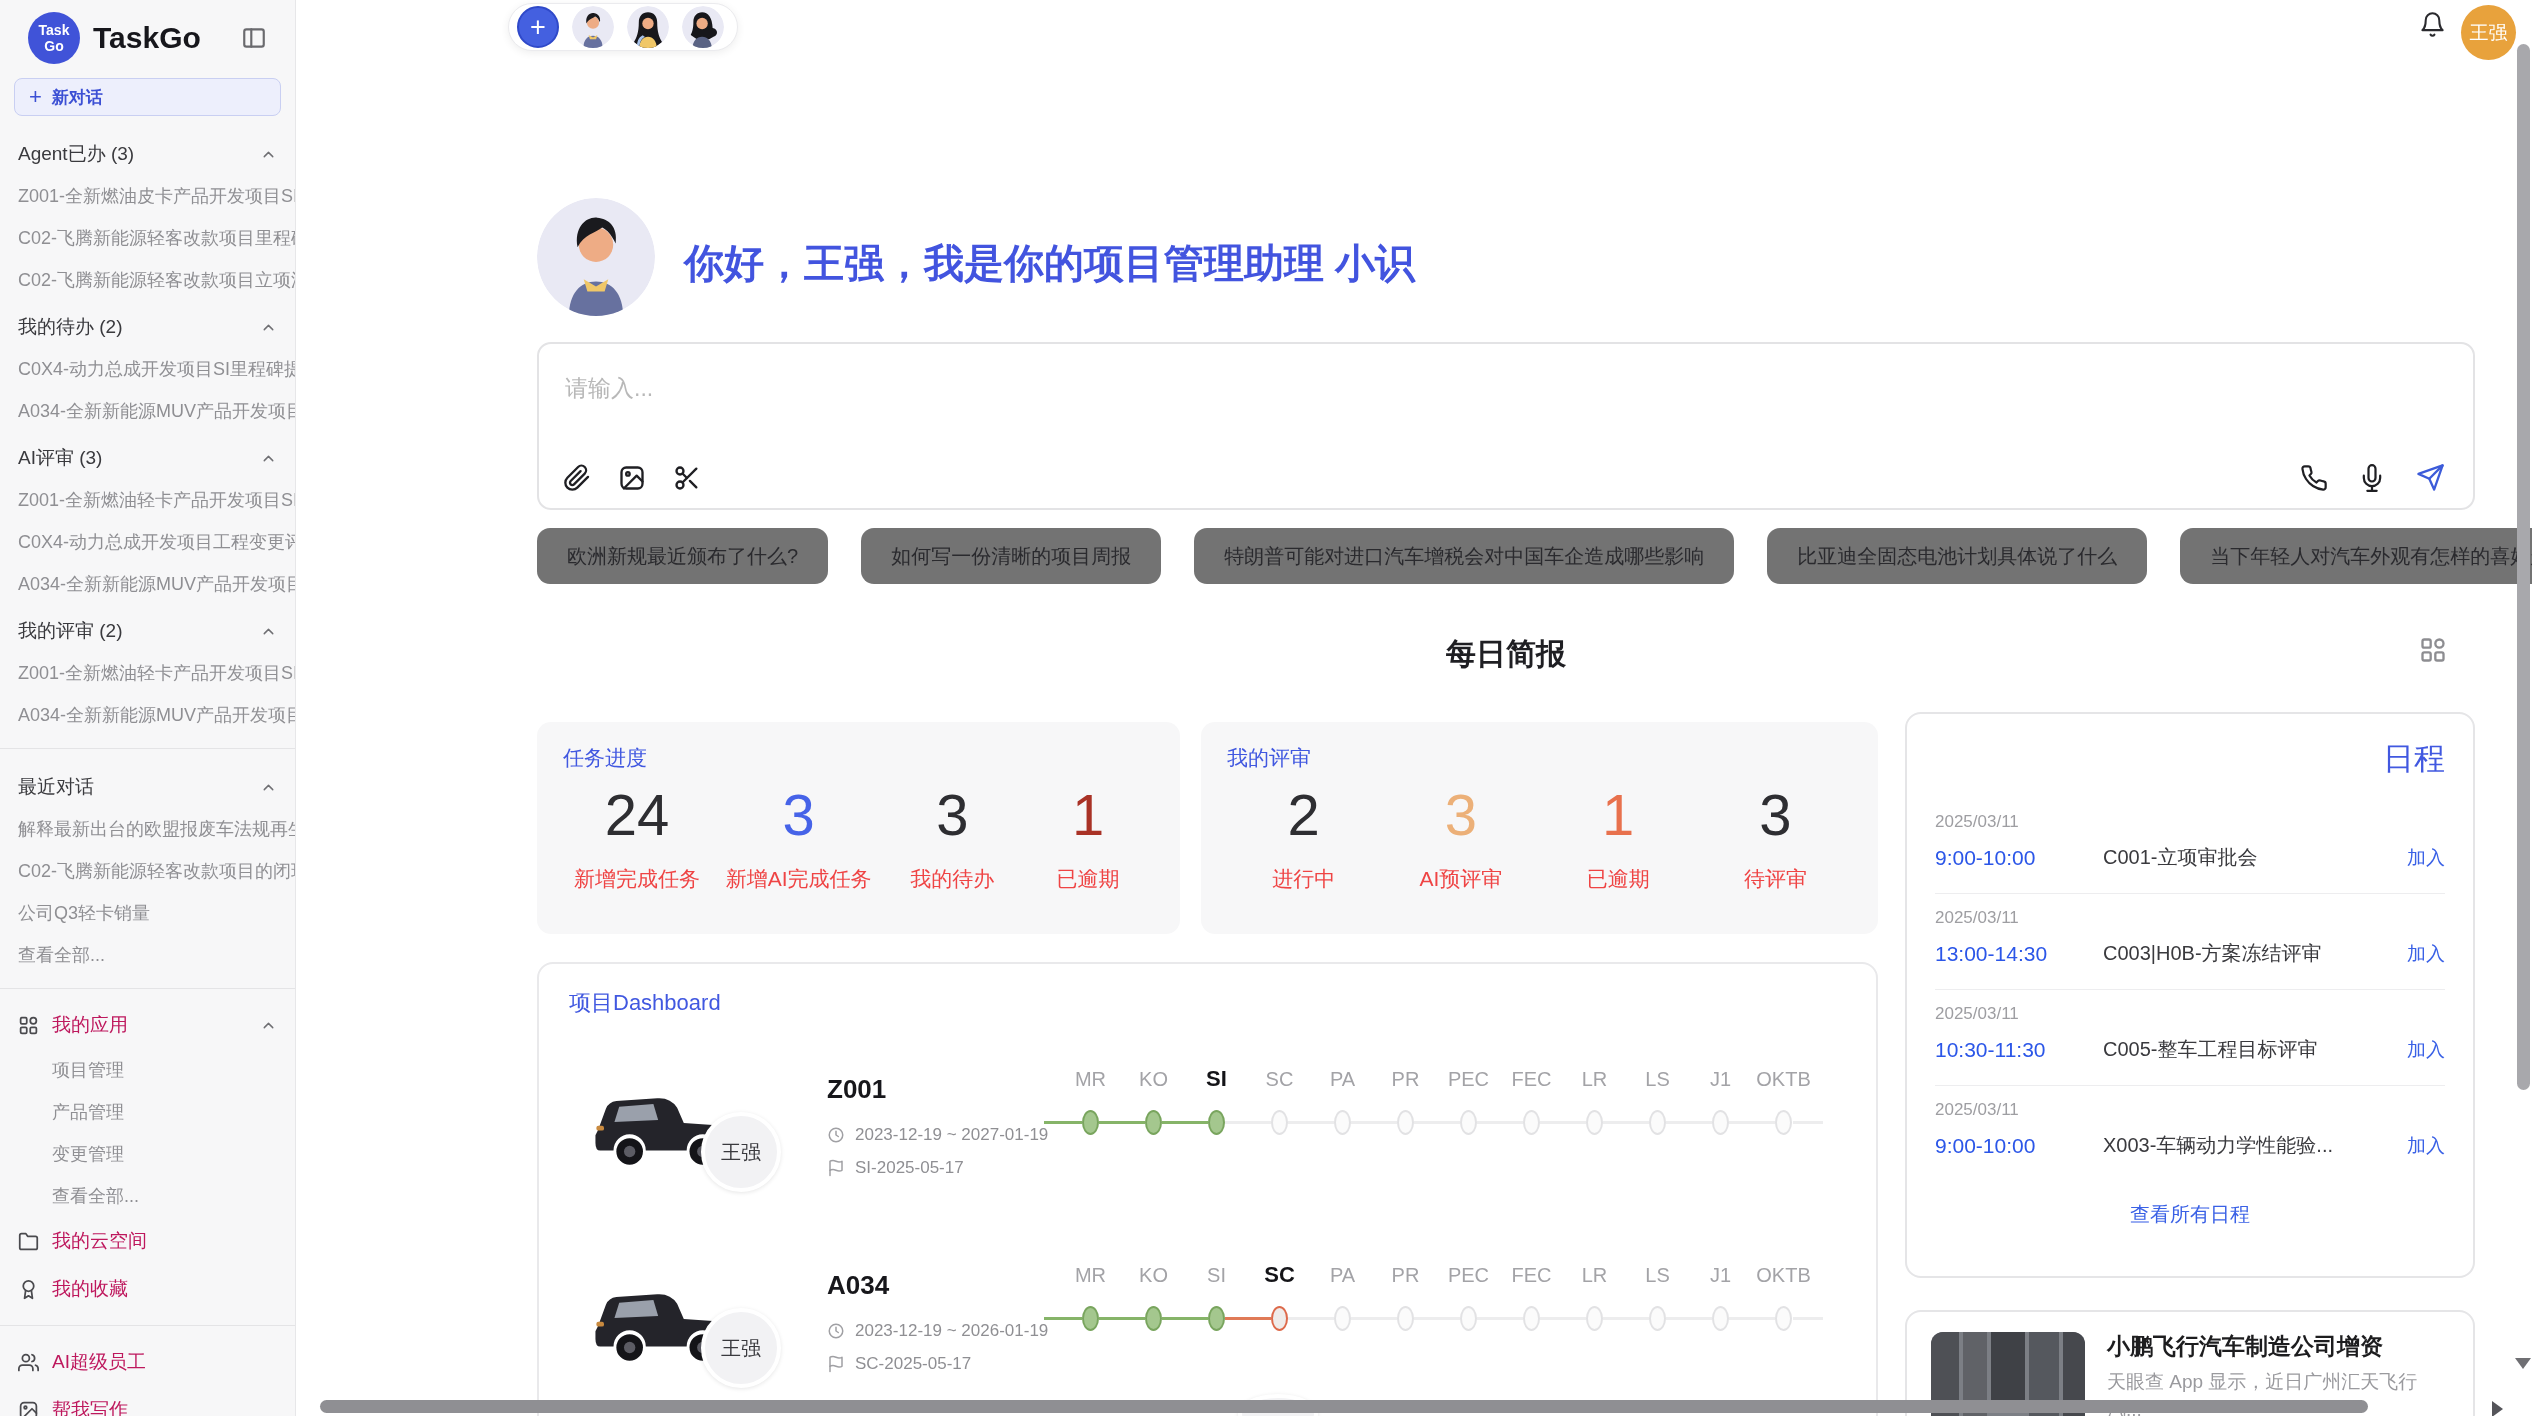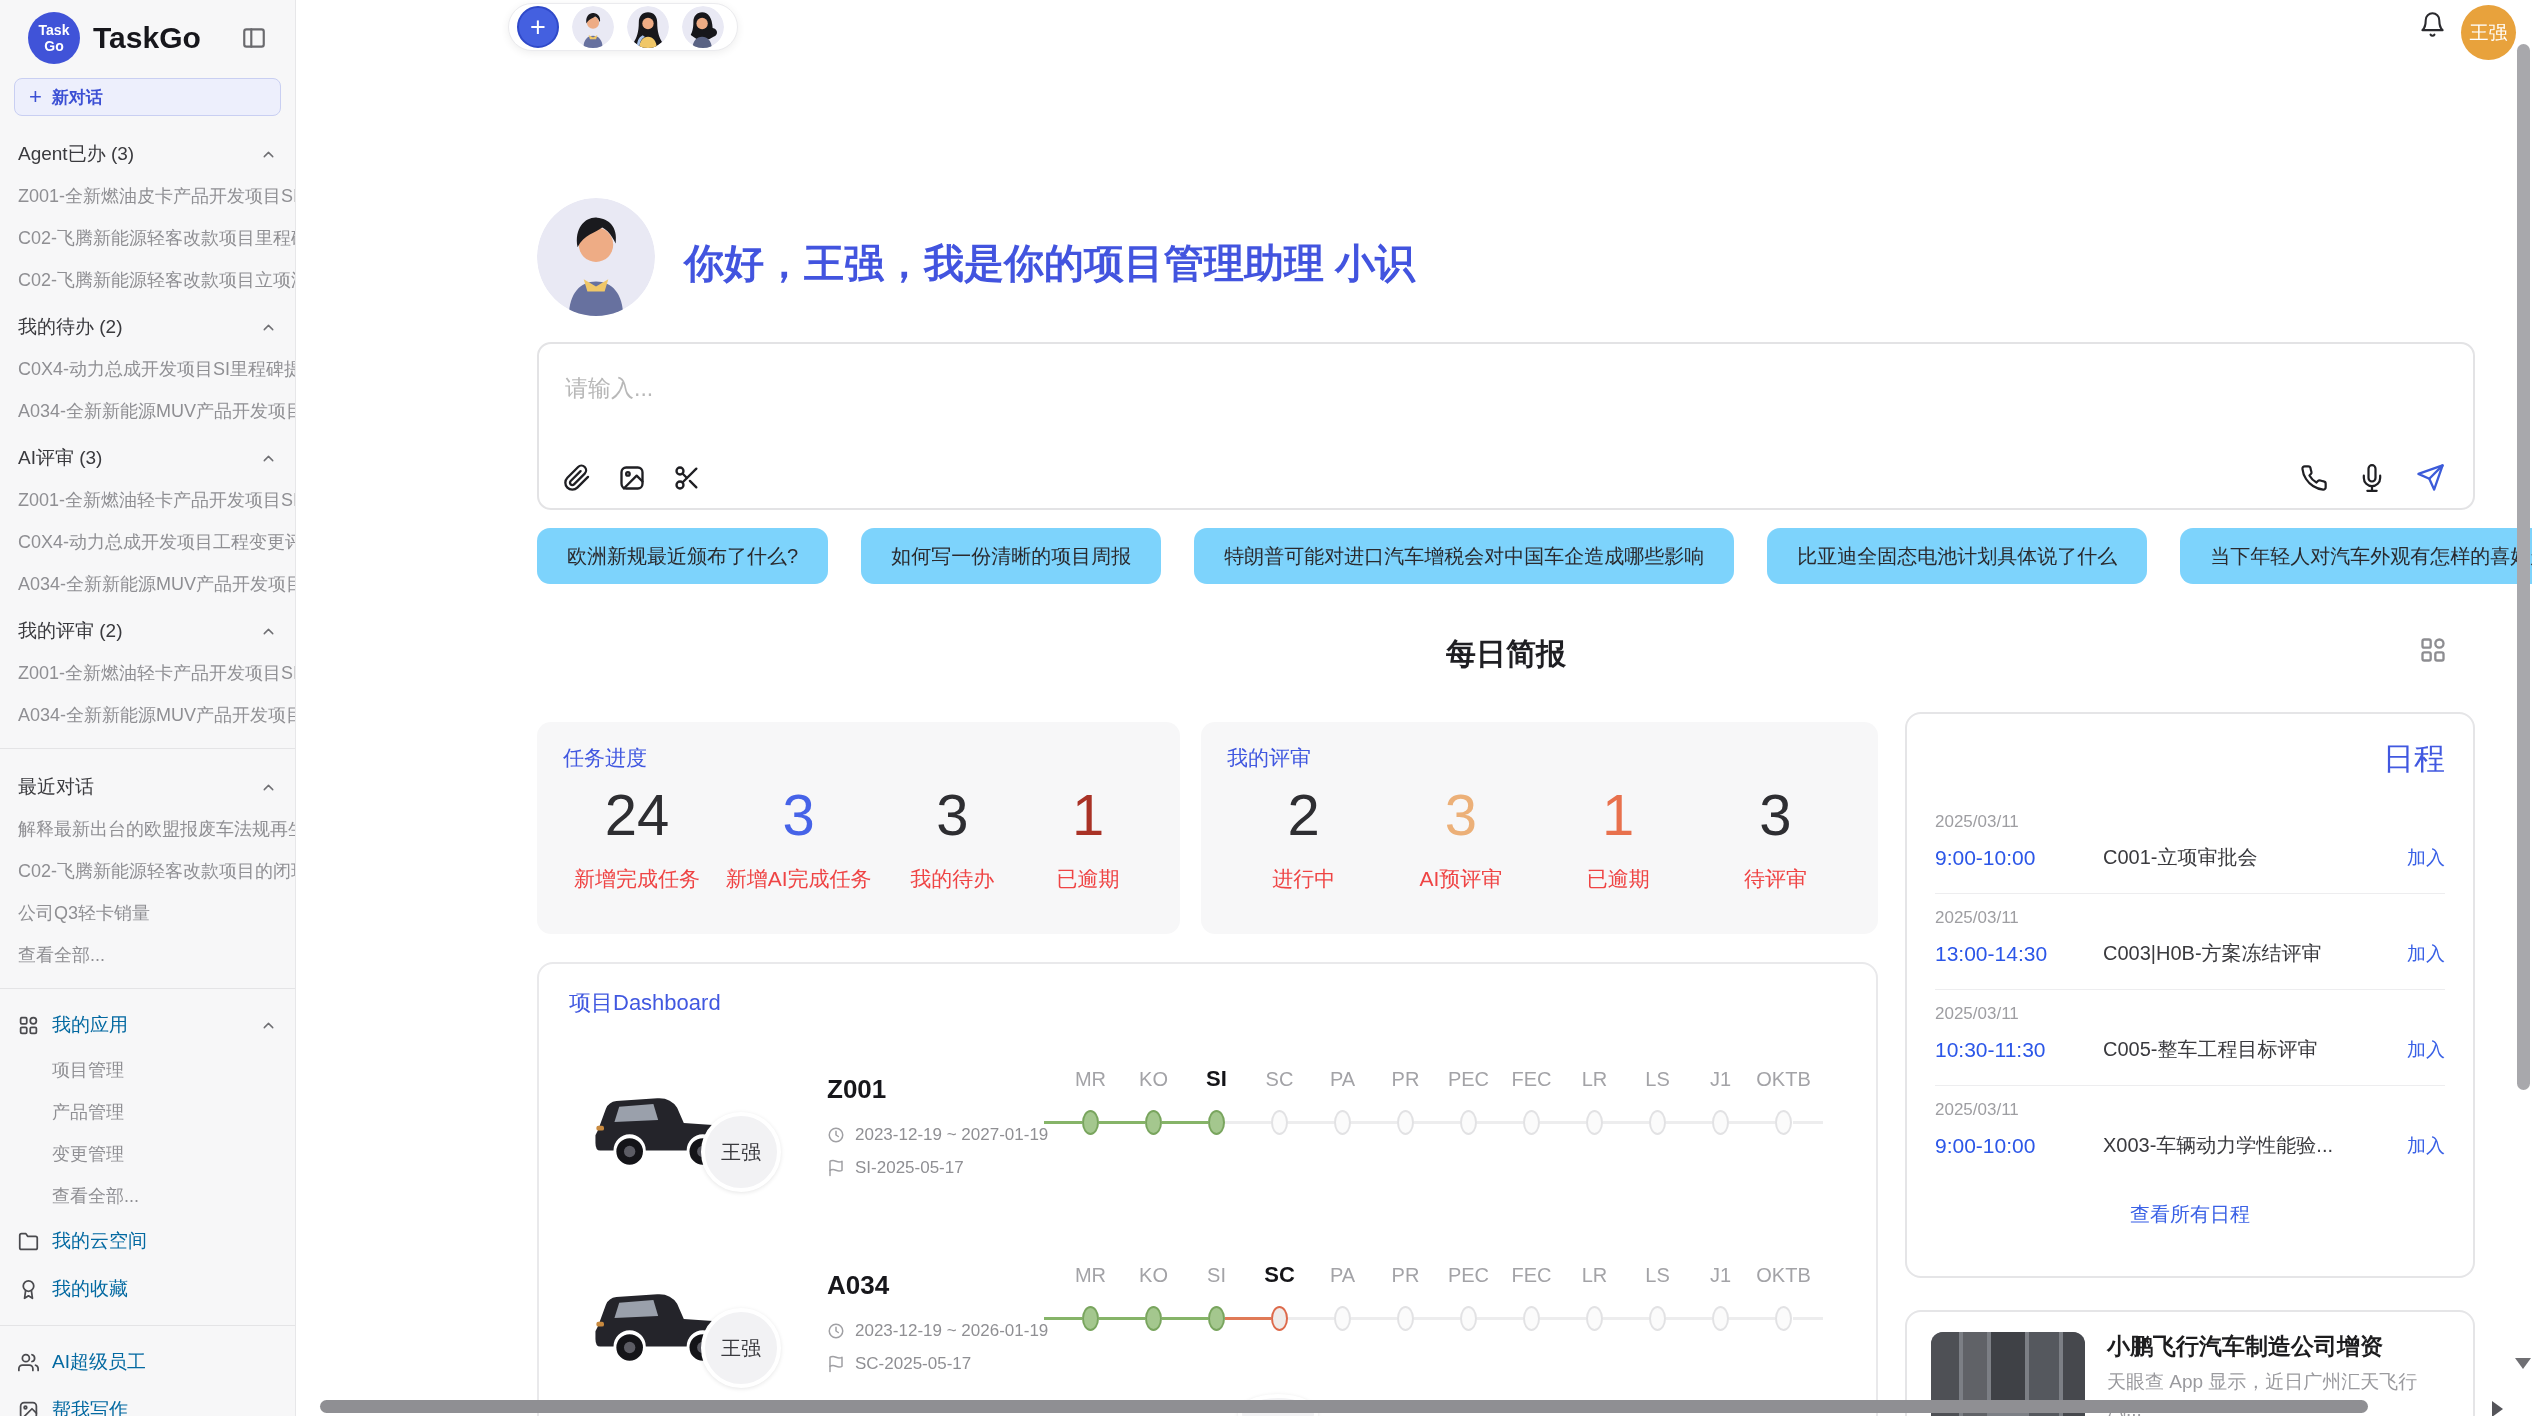--- a/index.html
+++ b/index.html
@@ -23,21 +23,21 @@
     color:#3c50d4;font-size:17px;font-weight:bold;padding:0 14px;cursor:pointer;
     font-family:inherit}
   .new-chat .plus{font-size:22px;font-weight:normal;line-height:1}
   .side-section-head{display:flex;align-items:center;justify-content:space-between;
     padding:13px 18px 8px;font-size:19px;color:#3a3a3e;cursor:pointer}
   .side-section-head .icon{width:17px;height:17px;color:#6f6f73}
   .side-item{padding:9px 18px;font-size:18px;color:#8f8f93;white-space:nowrap;
     overflow:hidden;cursor:pointer}
   .side-divider{height:1px;background:#e4e4e6;margin:12px 0}
   .side-link{display:flex;align-items:center;gap:13px;padding:11px 18px;font-size:19px;
-    color:#0369a1;cursor:pointer}
+    color:#be185d;cursor:pointer}
   .side-link .lead-ic{width:21px;height:21px;color:#4a4a4e}
   .side-link .chev{margin-left:auto;width:17px;height:17px;color:#6f6f73}
   .side-sub{padding:9px 18px 9px 52px;font-size:18px;color:#8f8f93;white-space:nowrap;
     overflow:hidden;cursor:pointer}
 
   
   .topbar-pill{position:absolute;left:508px;top:3px;height:48px;display:flex;align-items:center;
     gap:13px;padding:0 13px 0 8px;background:#fff;border:1px solid #ebebee;border-radius:26px;
     box-shadow:0 2px 8px rgba(0,0,0,.07)}
   .crew-plus{width:42px;height:42px;border-radius:50%;background:#4460e0;border:2px solid #2f49c9;
@@ -57,21 +57,21 @@
   .composer input{position:absolute;left:26px;top:22px;right:26px;height:44px;border:none;outline:none;
     background:transparent;font-size:23px;color:#333;font-family:inherit}
   .composer input::placeholder{color:#b8b8b8}
   .composer .left-ics{position:absolute;left:24px;bottom:16px;display:flex;gap:27px}
   .composer .right-ics{position:absolute;right:28px;bottom:16px;display:flex;gap:30px;align-items:center}
   .composer .tool-ic{width:28px;height:28px;color:#1f1f23;cursor:pointer}
   .composer .send-ic{width:29px;height:29px;color:#3c5bd9;cursor:pointer}
 
   
   .chips{position:absolute;left:537px;top:528px;width:1938px;display:flex;gap:33px}
-  .chip{height:56px;line-height:56px;padding:0 30px;border:none;border-radius:13px;background:#7dd3fc;
+  .chip{height:56px;line-height:56px;padding:0 30px;border:none;border-radius:13px;background:#737373;
     color:#2a2a2e;font-size:20px;white-space:nowrap;cursor:pointer;font-family:inherit}
 
   
   .brief-title{position:absolute;left:537px;top:634px;width:1938px;text-align:center;
     font-size:30px;font-weight:bold;color:#1f1f23}
   .grid-btn{position:absolute;left:2419px;top:636px;width:28px;height:28px;color:#8d8d91;cursor:pointer}
   .stat-cards{position:absolute;left:537px;top:722px;width:1341px;display:flex;gap:21px}
   .stat-card{height:212px;background:#f7f7f8;border-radius:14px}
   .stat-card:nth-child(1){width:643px}
   .stat-card:nth-child(2){width:677px}

